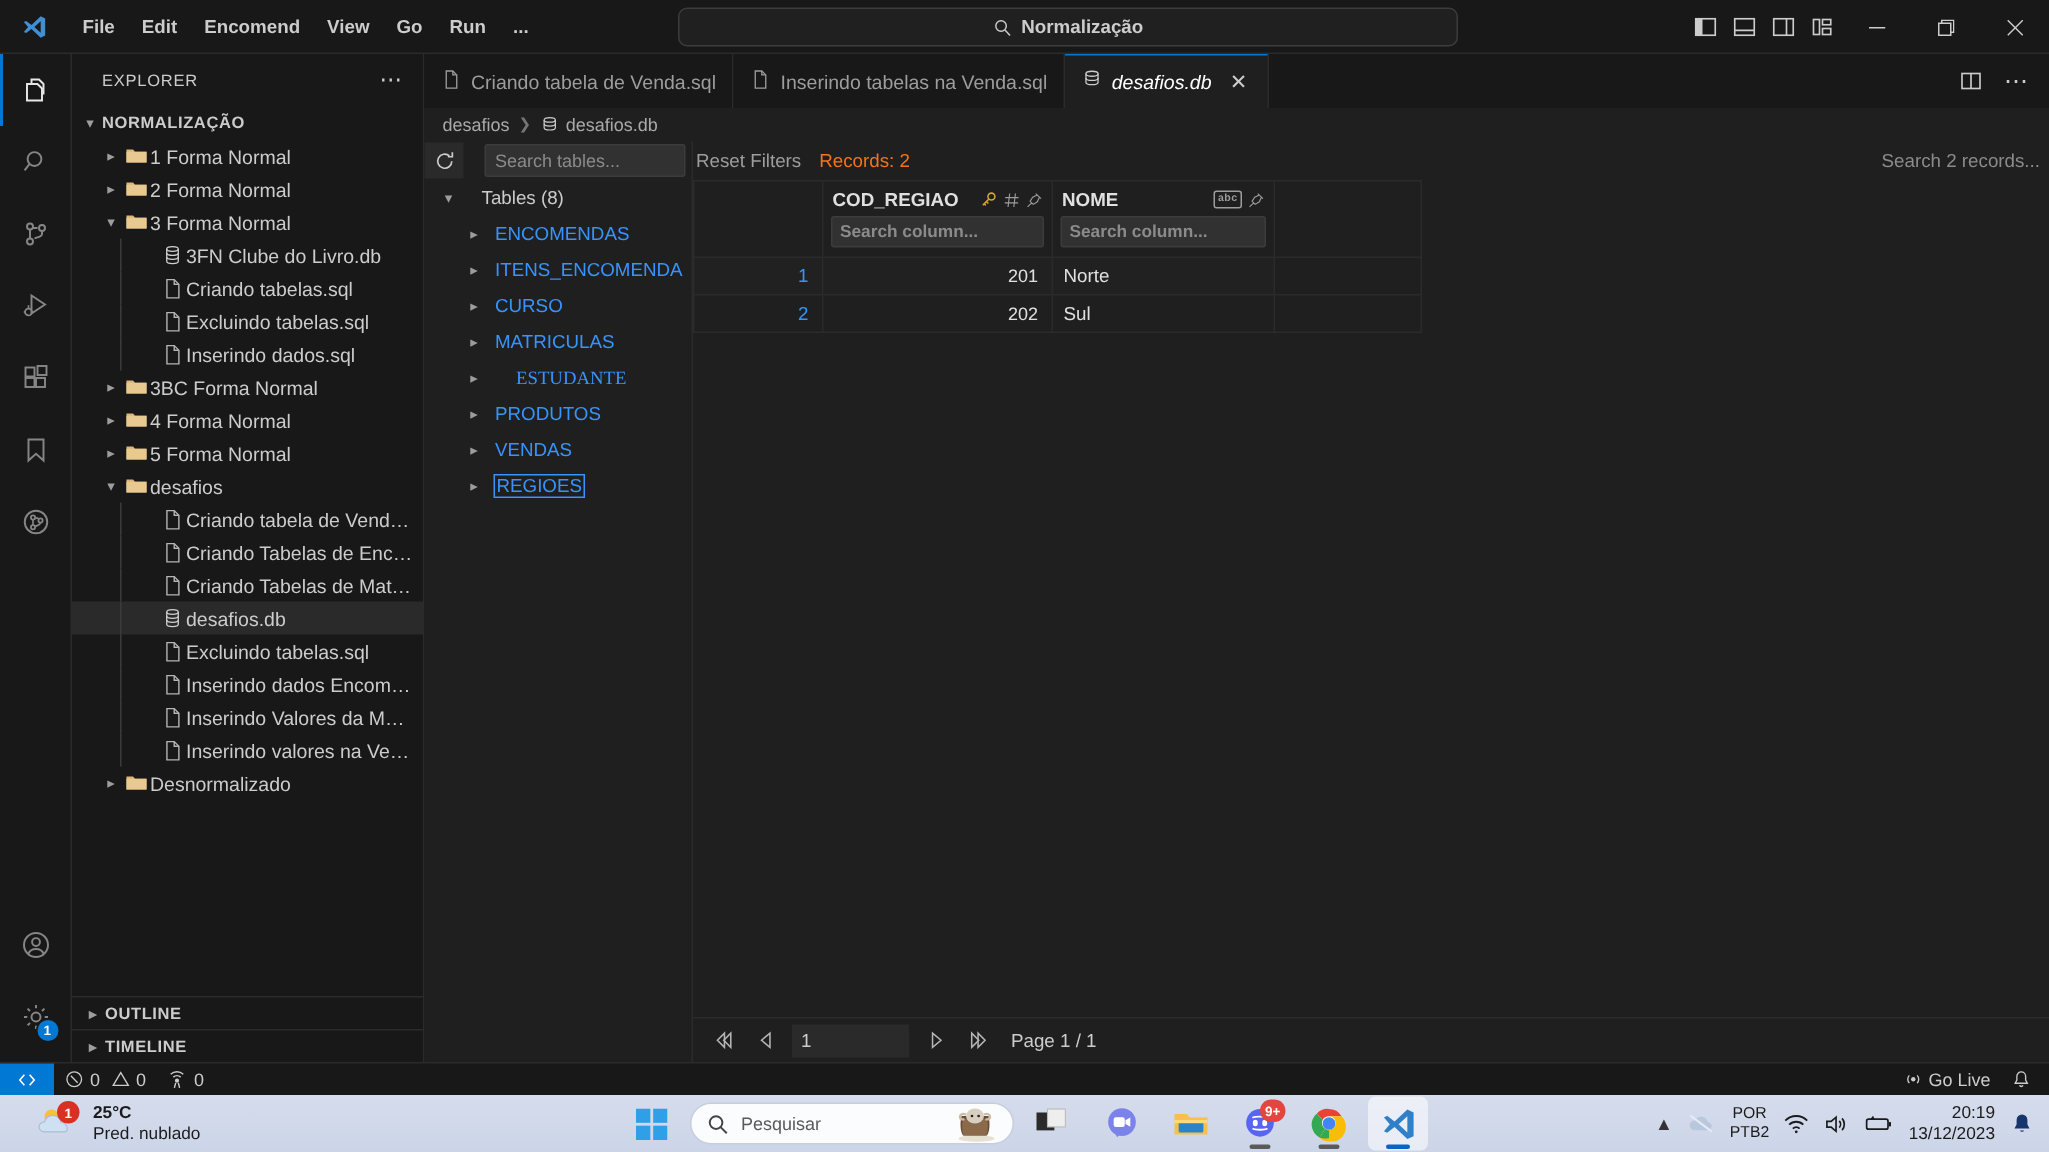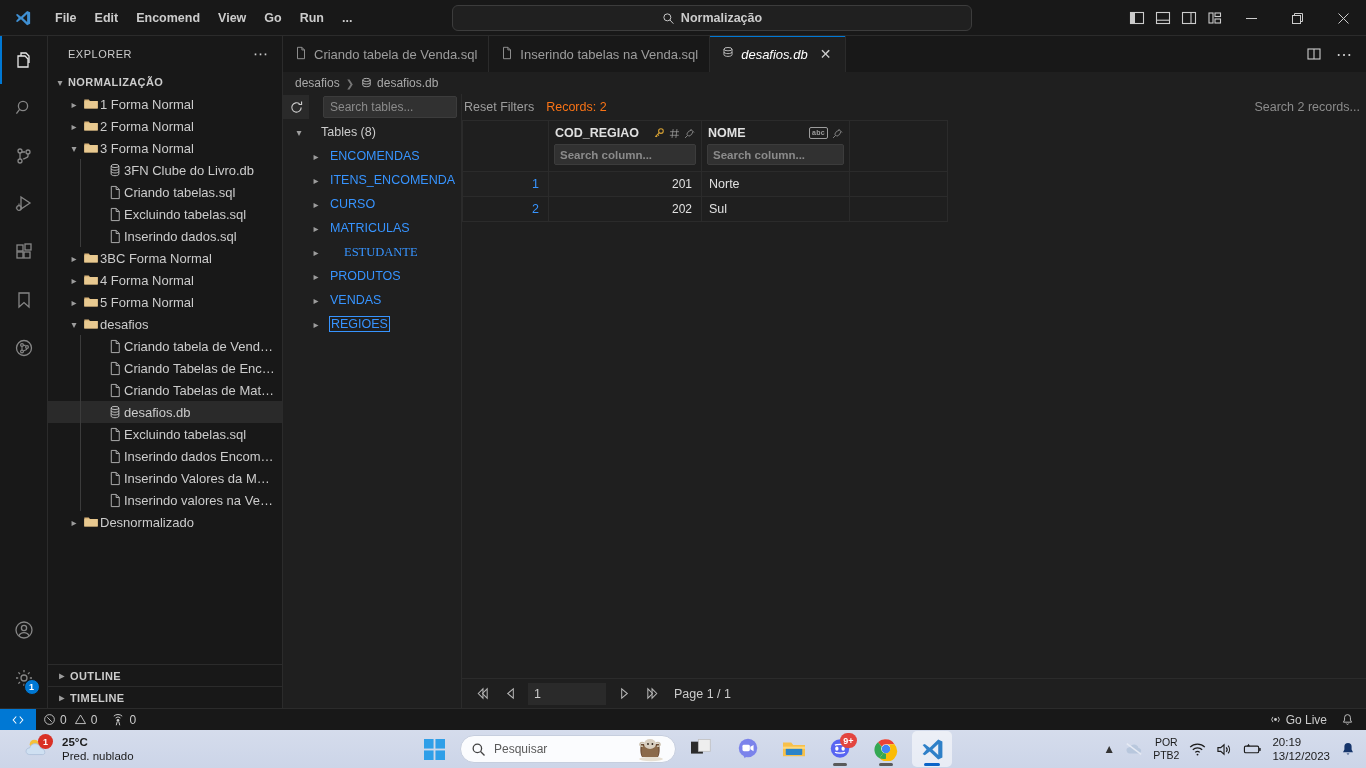--- a/index.html
+++ b/index.html
@@ -206,21 +206,21 @@
   .search-pill-text { font-size: 12px; color: #5a5a5a; }
   .running-dot { position: absolute; bottom: 1px; left: 50%; transform: translateX(-50%); width: 14px; height: 3px; border-radius: 2px; background: #5a5a5a; }
   .running-dot.blue { background: #0a64c8; width: 16px; }
   .tb-badge {
     position: absolute; top: 2px; right: 3px; min-width: 17px; height: 15px; padding: 0 3px;
     background: #e3453f; border-radius: 8px; color: #fff; font-size: 9px; font-weight: bold;
     display: flex; align-items: center; justify-content: center;
   }
   .tray { margin-left: auto; display: flex; align-items: center; gap: 10px; padding-right: 10px; }
   .tray-lang { font-size: 10.5px; line-height: 13px; text-align: center; }
-  .tray-clock { font-size: 11.5px; line-height: 14px; }
+  .tray-clock { font-size: 11.5px; line-height: 14px; text-align: right; }
 </style>
 </head>
 <body>
 
 <div class="app">
 
   <div class="titlebar">
     <div class="vscode-logo">
       <svg width="18" height="18" viewBox="0 0 24 24">
           <path d="M17.5 2.5 9.3 10.2 4.6 6.6 2.5 7.6l3.8 4.4-3.8 4.4 2.1 1 4.7-3.6 8.2 7.7 4-1.9V4.4l-4-1.9zm0 4.3v10.4l-5.6-5.2 5.6-5.2z" fill="#3f8fd2"></path>

